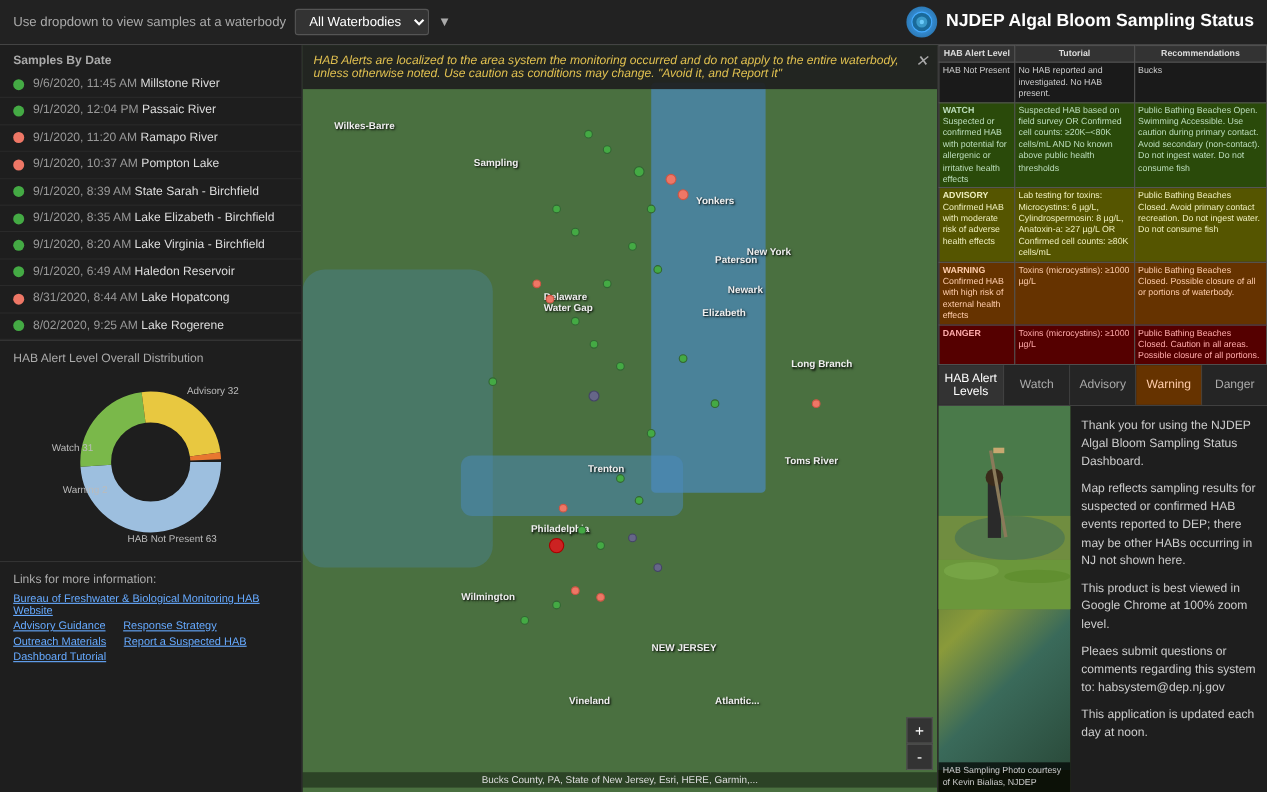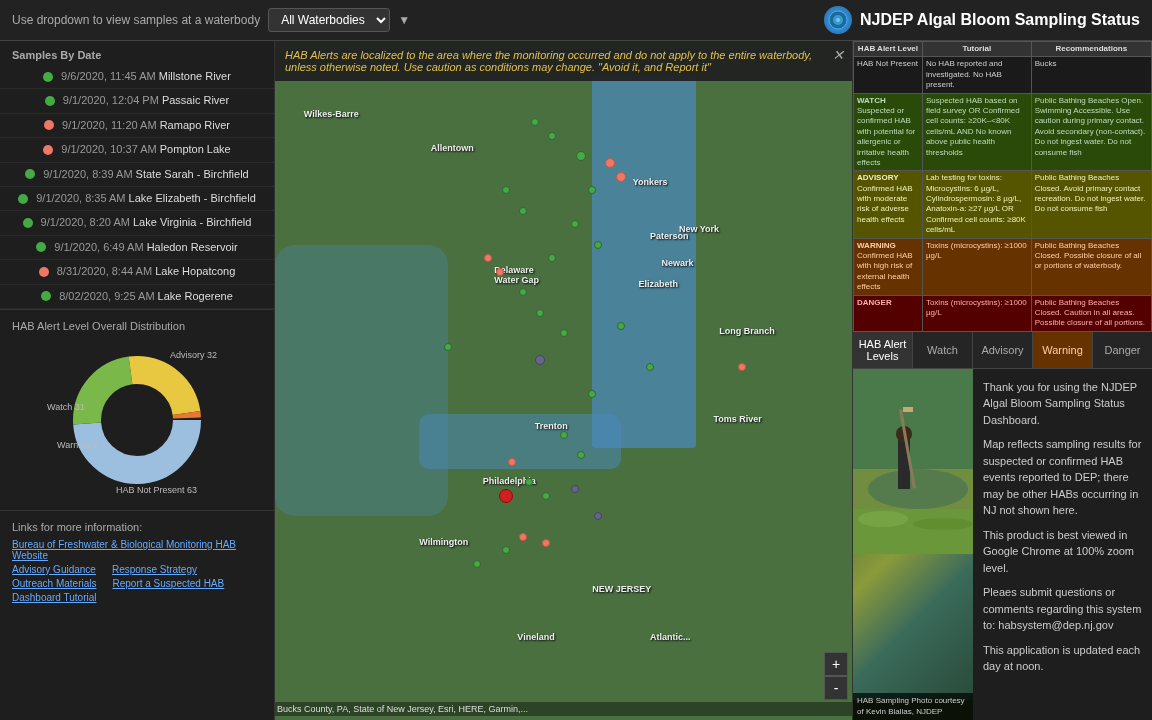--- a/index.html
+++ b/index.html
@@ -84,21 +84,20 @@
       font-size: 11px;
       color: #aaa;
       font-weight: bold;
     }
     .sample-item {
       display: flex;
       align-items: center;
       padding: 4px 12px;
       border-bottom: 1px solid #2a2a2a;
       gap: 8px;
-      justify-content: center;
     }
     .sample-dot {
       width: 10px;
       height: 10px;
       border-radius: 50%;
       flex-shrink: 0;
     }
     .sample-dot.green { background: #4a4; }
     .sample-dot.orange { background: #e76; }
     .sample-text {
@@ -183,20 +182,21 @@
       right: 8px;
       cursor: pointer;
       color: #aaa;
       font-size: 14px;
     }
     #map-label-bottom {
       position: absolute;
       bottom: 4px;
       left: 0;
       right: 0;
+      text-align: center;
       font-size: 9px;
       color: #ddd;
       background: rgba(0,0,0,0.4);
       padding: 2px;
     }
     
     #map-controls {
       position: absolute;
       bottom: 20px;
       right: 4px;
@@ -509,21 +509,21 @@
         <span class="link-item">Report a Suspected HAB</span>
       </div>
       <div class="link-row">
         <span class="link-item">Dashboard Tutorial</span>
       </div>
     </div>
   </div>
 
   <div id="map-container">
     <div id="map-notice">
-      <span>HAB Alerts are localized to the area where the monitoring occurred and do not apply to the entire waterbody, unless otherwise noted. Use caution as conditions may change. "Avoid it, and Report it"</span>
+      <span>HAB Alerts are localized to the area system the monitoring occurred and do not apply to the entire waterbody, unless otherwise noted. Use caution as conditions may change. "Avoid it, and Report it"</span>
       <span id="map-notice-close">✕</span>
     </div>
 
     <div id="map-toolbar">
       <div class="map-tool-btn">🔍</div>
       <div class="map-tool-btn">🔖</div>
       <div class="map-tool-btn">≡</div>
       <div class="map-tool-btn">⊞</div>
     </div>
 
@@ -536,21 +536,21 @@
       <div class="city-label" style="left:62%; top:20%;">Yonkers</div>
       <div class="city-label" style="left:65%; top:28%;">Paterson</div>
       <div class="city-label" style="left:63%; top:35%;">Elizabeth</div>
       <div class="city-label" style="left:67%; top:32%;">Newark</div>
       <div class="city-label" style="left:70%; top:27%;">New York</div>
       <div class="city-label" style="left:77%; top:42%;">Long Branch</div>
       <div class="city-label" style="left:76%; top:55%;">Toms River</div>
       <div class="city-label" style="left:45%; top:56%;">Trenton</div>
       <div class="city-label" style="left:36%; top:64%;">Philadelphia</div>
       <div class="city-label" style="left:25%; top:73%;">Wilmington</div>
-      <div class="city-label" style="left:27%; top:15%;">Allentown</div>
+      <div class="city-label" style="left:27%; top:15%;">Sampling</div>
       <div class="city-label" style="left:5%; top:10%;">Wilkes-Barre</div>
       <div class="city-label" style="left:55%; top:80%;">NEW JERSEY</div>
       <div class="city-label" style="left:42%; top:87%;">Vineland</div>
       <div class="city-label" style="left:65%; top:87%;">Atlantic...</div>
       <div class="city-label" style="left:38%; top:33%;">Delaware<br>Water Gap</div>
 
       <div class="map-pin pin-green pin-sm" style="left:45%; top:12%;"></div>
       <div class="map-pin pin-green pin-sm" style="left:48%; top:14%;"></div>
       <div class="map-pin pin-green pin-md" style="left:53%; top:17%;"></div>
       <div class="map-pin pin-green pin-sm" style="left:40%; top:22%;"></div>

